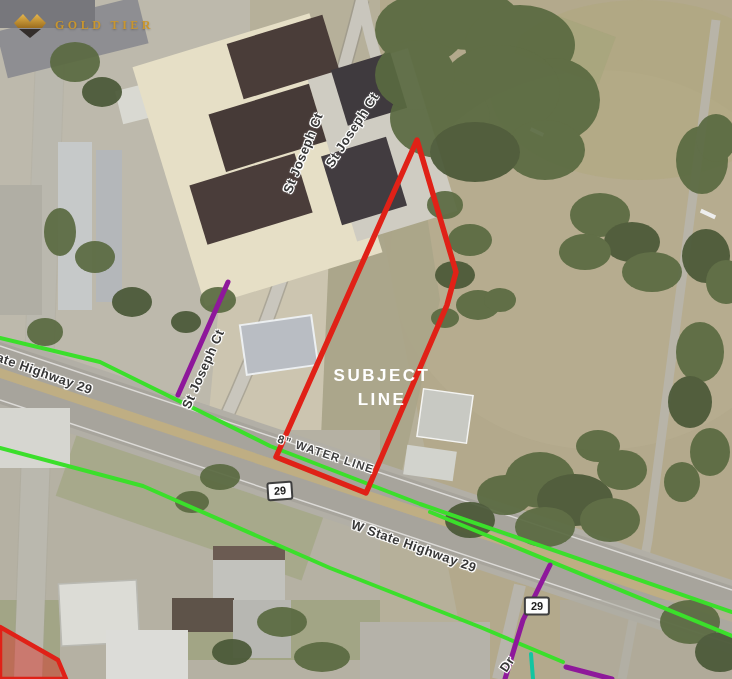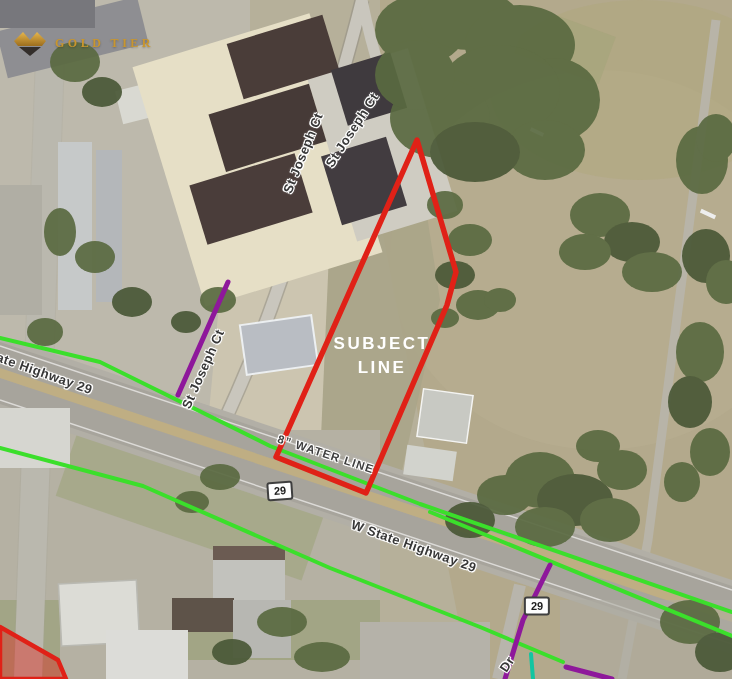--- a/index.html
+++ b/index.html
@@ -5,25 +5,25 @@
   html,body{margin:0;padding:0;background:#888;}
   #stage{position:relative;width:732px;height:679px;overflow:hidden;
          font-family:"Liberation Sans",sans-serif;background:#b2ac96;}
   #base{position:absolute;left:0;top:0;z-index:1;}
   .lbl{position:absolute;z-index:5;white-space:nowrap;
        color:#383838;font-weight:bold;
        text-shadow:-1px -1px 0 #fff,1px -1px 0 #fff,-1px 1px 0 #fff,1px 1px 0 #fff,0 0 3px #fff;}
   .street{font-size:13px;letter-spacing:.5px;}
   .site-label{position:absolute;z-index:5;color:#fff;font-weight:600;
       font-size:17px;letter-spacing:2.5px;text-align:center;line-height:24px;
-      transform:translate(-50%,-50%);}
+      transform:translate(-50%,-50%);margin-top:32px;}
   .shield{position:absolute;z-index:6;background:#fdfdfd;border:2px solid #3f3f3f;
       border-radius:3px;font-size:11px;font-weight:bold;color:#1c1c1c;
       padding:1px 5px;line-height:13px;transform:translate(-50%,-50%);}
-  .logo{position:absolute;left:12px;top:11px;z-index:7;display:flex;align-items:center;gap:7px;margin-top:18px;}
+  .logo{position:absolute;left:12px;top:11px;z-index:7;display:flex;align-items:center;gap:7px;}
   .logo-text{font-family:"Liberation Serif",serif;font-size:12px;font-weight:600;
       letter-spacing:3.5px;color:var(--c-gold,#c9962e);
       text-shadow:0 1px 2px rgba(0,0,0,.25);}
 </style>
 </head>
 <body>
 
 <div id="stage">
 
   <svg id="base" width="732" height="679" viewBox="0 0 732 679">

